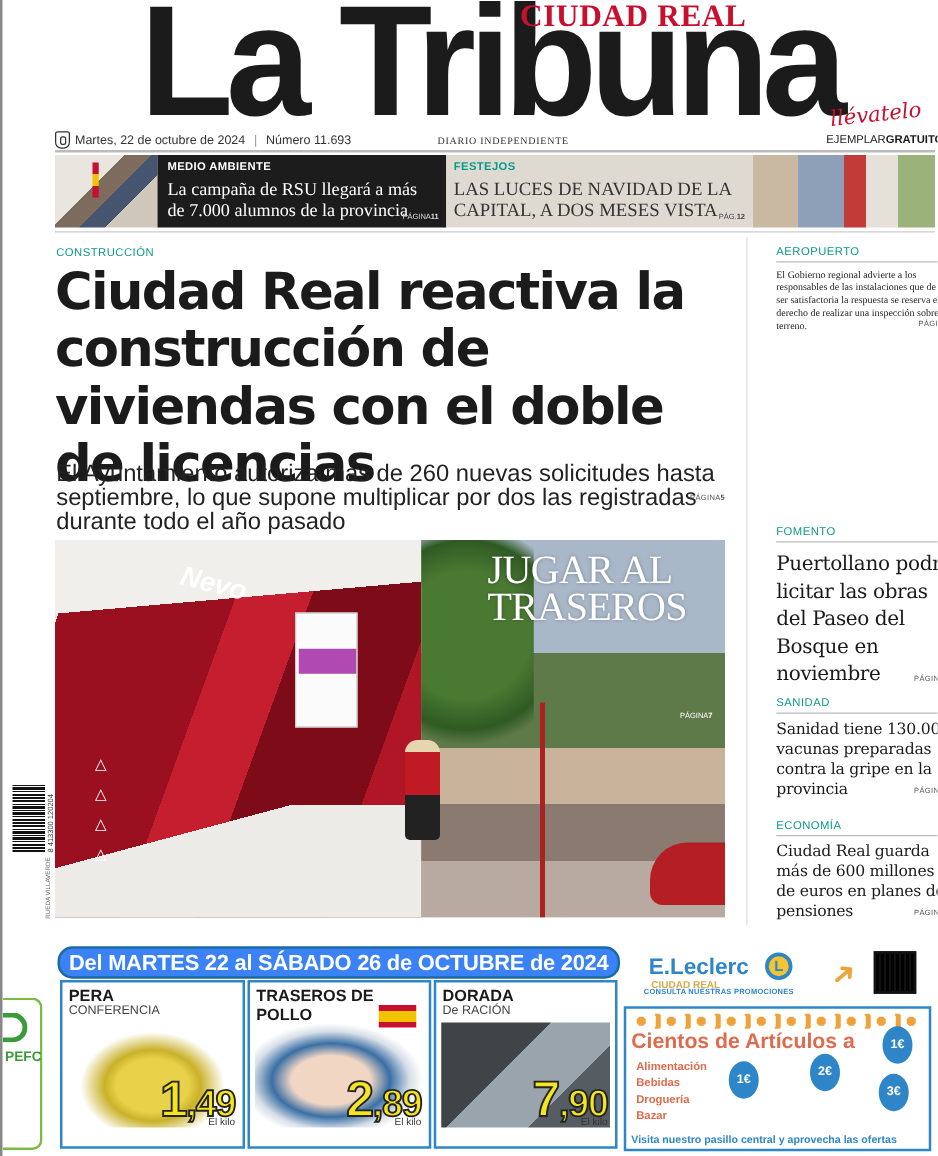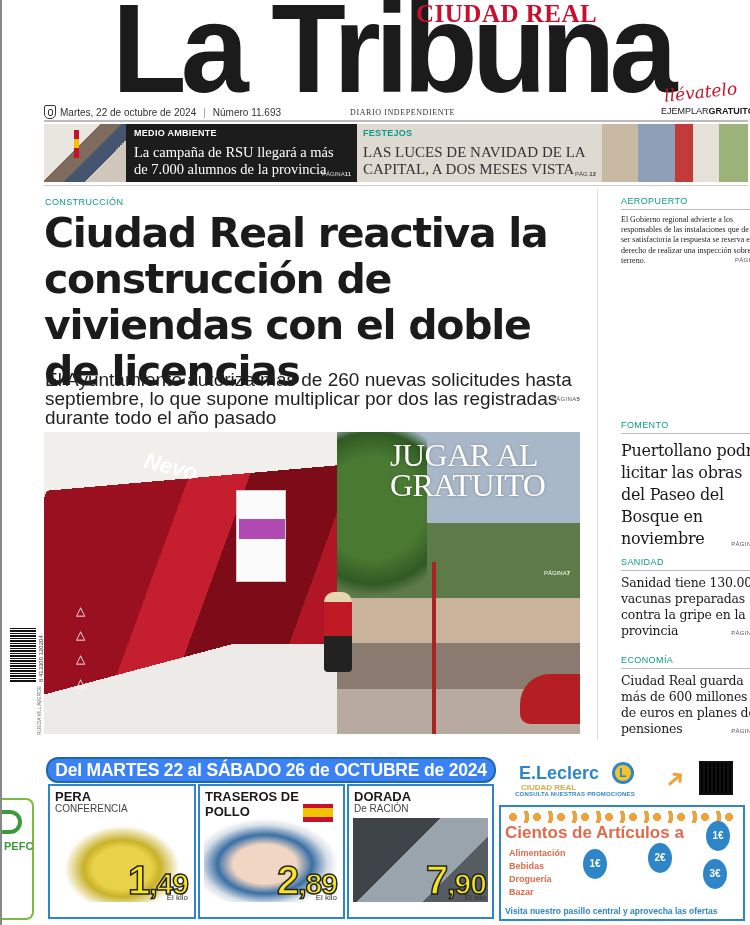--- a/index.html
+++ b/index.html
@@ -164,21 +164,21 @@
     </div>
   <div class="ph-tri" style="top:172px">△</div>
   <div class="ph-tri" style="top:196px">△</div>
   <div class="ph-tri" style="top:220px">△</div>
   <div class="ph-tri" style="top:244px">△</div>
   <div class="ph-right"></div>
   <div class="ph-tree"></div>
   <div class="ph-person"></div>
   <div class="ph-pole"></div>
   <div class="ph-car"></div>
-  <div class="ph-title">JUGAR AL GRATUITO</div>
+  <div class="ph-title">JUGAR AL TRASEROS</div>
   <div class="ph-pg"><span>PÁGINA</span><b>7</b></div>
 </div>
 
 <div class="barcode"></div>
 <div class="barcode-num" style="left:38px; top:682px;">8 413300 120204</div>
 <div class="photo-credit" style="left:36px; top:735px;">RUEDA VILLAVERDE</div>
 
 <div class="side-div"></div>
 <div class="side s1">
   <span class="kicker">AEROPUERTO</span>

